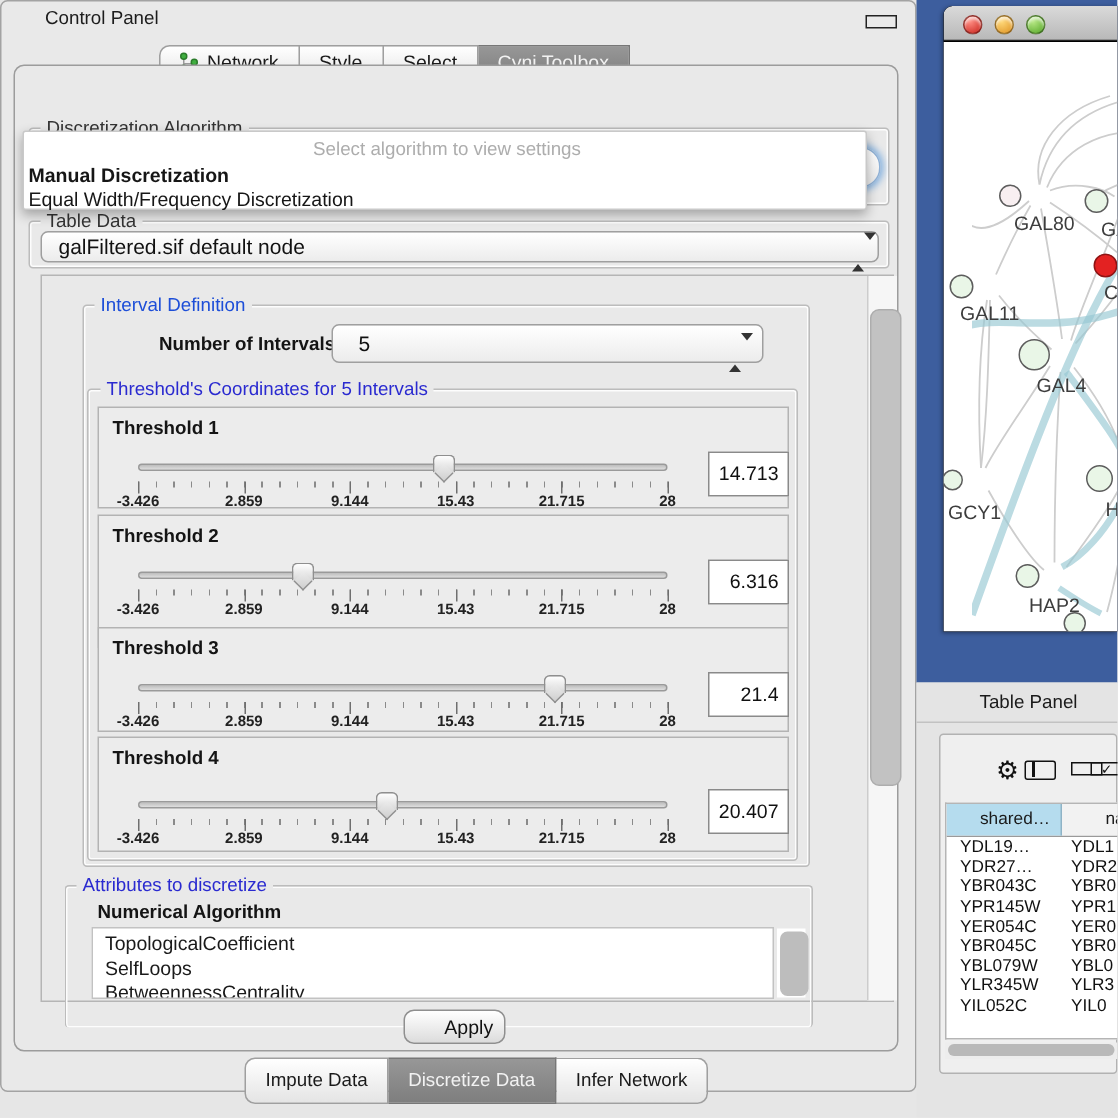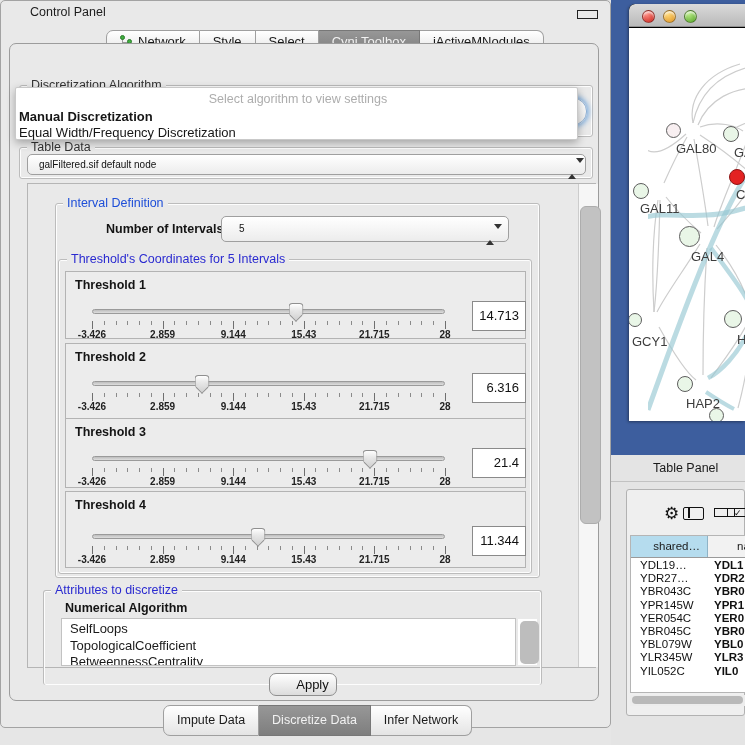--- a/index.html
+++ b/index.html
@@ -44,21 +44,21 @@
   
   #algo-popup { left:14px; top:86px; width:563px; height:53px; background:#ffffff; border:1px solid #c9c9c9; border-radius:2px; box-shadow:0 3px 8px rgba(0,0,0,0.3); z-index:30; }
   .popup-item { position:absolute; left:0; width:100%; height:15px; line-height:15px; font-size:13px; color:#161616; padding-left:3px; }
   #popup-prompt { top:4px; color:#adadad; text-align:center; font-size:12.5px; }
   #popup-opt1 { top:21px; font-weight:bold; }
   #popup-opt2 { top:37px; }
 
   
   #tabledata-box { left:18px; top:146px; width:574px; height:32px; }
   #tabledata-title { left:26px; top:139px; }
-  .combobox { background:linear-gradient(#ffffff,#ececec); border:1px solid #9f9f9f; border-radius:5px; font-size:10px; color:#111; }
+  .combobox { background:linear-gradient(#ffffff,#ececec); border:1px solid #9f9f9f; border-radius:5px; font-size:14px; color:#111; }
   #tabledata-combo { left:26px; top:153px; width:559px; height:21px; line-height:19px; padding-left:11px; }
   .stepper { position:absolute; width:9px; }
   .stepper .up { width:0; height:0; border-left:4px solid transparent; border-right:4px solid transparent; border-bottom:5px solid #333; margin-bottom:2px; }
   .stepper .dn { width:0; height:0; border-left:4px solid transparent; border-right:4px solid transparent; border-top:5px solid #333; }
 
   
   #scrollpane { left:26px; top:182px; width:569px; height:485px; border:1px solid #b5b5b5; background:#e9e9e9; overflow:hidden; }
   #v-scrollbar { left:577px; top:183px; width:16px; height:483px; background:#f6f6f6; border-left:1px solid #cccccc; }
   #v-thumb { left:579px; top:205px; width:12px; height:318px; background:#c2c2c2; border:1px solid #adadad; border-radius:6px; }
 
@@ -112,21 +112,21 @@
   #tp-colicon { left:683px; top:507px; width:14px; height:13px; border:1.6px solid #111; border-radius:2px; }
   #tp-colicon::after { content:""; position:absolute; left:4.4px; top:0; width:1.6px; height:10px; background:#111; }
   .chk { position:absolute; top:508px; width:9px; height:9px; border:1.4px solid #111; font-size:9px; line-height:8px; color:#111; text-align:center; }
   #tp-table { left:630px; top:535px; width:115px; height:158px; background:#ffffff; border:1px solid #b5b5b5; border-right:none; overflow:hidden; }
   #tp-header { position:absolute; left:0; top:0; height:22px; width:200px; display:flex; border-bottom:1px solid #9a9a9a; font-size:11.5px; color:#1a1a1a; }
   #tp-h1 { width:77px; background:#b5dcee; border-right:1px solid #8fb3c6; text-align:right; padding:4px 7px 0 0; }
   #tp-h2 { width:100px; background:#f2f2f2; padding:4px 0 0 29px; }
   #tp-rows { position:absolute; left:0; top:23px; width:200px; font-size:11.5px; color:#111; }
   .tp-row { height:13.2px; line-height:13.2px; display:flex; }
   .tp-c1 { width:78px; padding-left:9px; }
-  .tp-c2 { padding-left:5px;font-weight:bold; }
+  .tp-c2 { padding-left:5px; }
   #tp-hscroll { left:630px; top:695px; width:115px; height:11px; background:#ededed; }
   #tp-hthumb { left:632px; top:696px; width:111px; height:8px; background:#b9b9b9; border-radius:4px; }
 </style>
 </head>
 <body>
 
 <div id="root">
 
   <div class="abs" id="left-window">
     <div class="abs" id="title-bar">
@@ -148,23 +148,20 @@
       </div>
       <div class="seg">
           <span>Style</span>
         </div>
       <div class="seg">
           <span>Select</span>
         </div>
       <div class="seg selected">
           <span>Cyni Toolbox</span>
         </div>
-      <div class="seg last">
-          <span>jActiveMNodules</span>
-        </div>
     </div>
 
     <div class="abs" id="inner-panel"></div>
 
     <div class="abs groupbox" style="left:18px;top:84px;width:574px;height:52px;"></div>
     <div class="abs group-title" style="left:26px;top:77px;color:#333;">Discretization Algorithm</div>
     <div class="abs" id="algo-combo"></div>
 
     <div class="abs" id="algo-popup">
       <div class="popup-item" id="popup-opt1">Manual Discretization</div>
@@ -277,29 +274,29 @@
           <i style="left:100%"></i>
         </div>
       <div class="tick-labels" style="top:62px;">
           <span style="left: 0%;">-3.426</span>
           <span style="left: 20%;">2.859</span>
           <span style="left: 40%;">9.144</span>
           <span style="left: 60%;">15.43</span>
           <span style="left: 80%;">21.715</span>
           <span style="left: 100%;">28</span>
         </div>
-      <div class="th-value" style="top:34px;">11.344</div>
+      <div class="th-value" style="top:34px;">20.407</div>
     </div>
 
     <div class="abs groupbox" id="attr-group"></div>
     <div class="abs group-title t-blue" id="attr-title">Attributes to discretize</div>
     <div class="abs" id="attr-list-title">Numerical Algorithm</div>
     <div class="abs" id="attr-list">
+        <div>TopologicalCoefficient</div>
         <div>SelfLoops</div>
-        <div>TopologicalCoefficient</div>
         <div>BetweennessCentrality</div>
       </div>
     <div class="abs" id="attr-scroll"></div>
     <div class="abs" id="attr-thumb"></div>
 
     <div class="abs" id="apply-btn">Apply</div>
 
     <div class="abs seg-row" id="bottom-tabs">
       <div class="seg first">
           <span>Impute Data</span>

